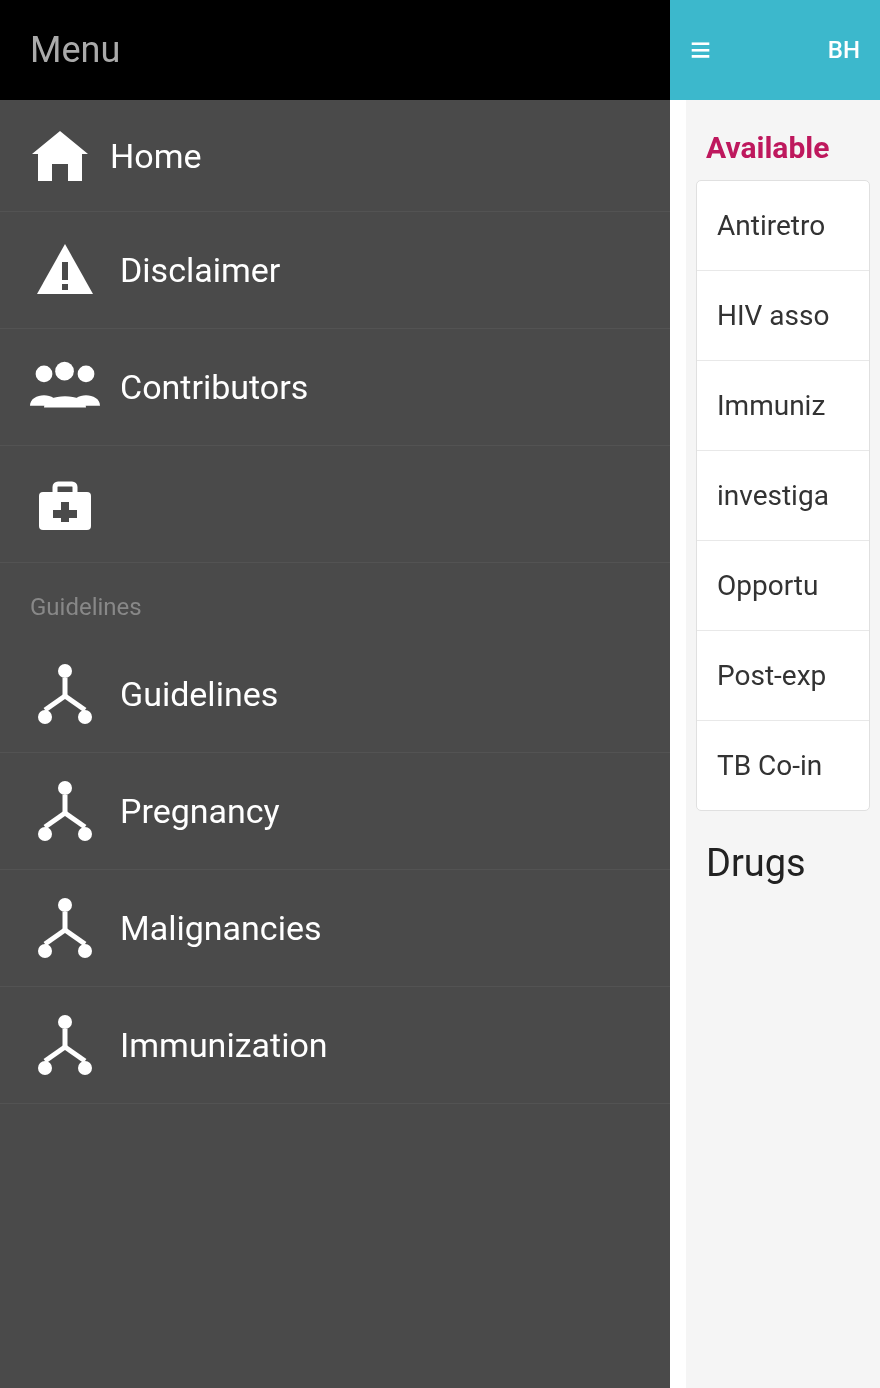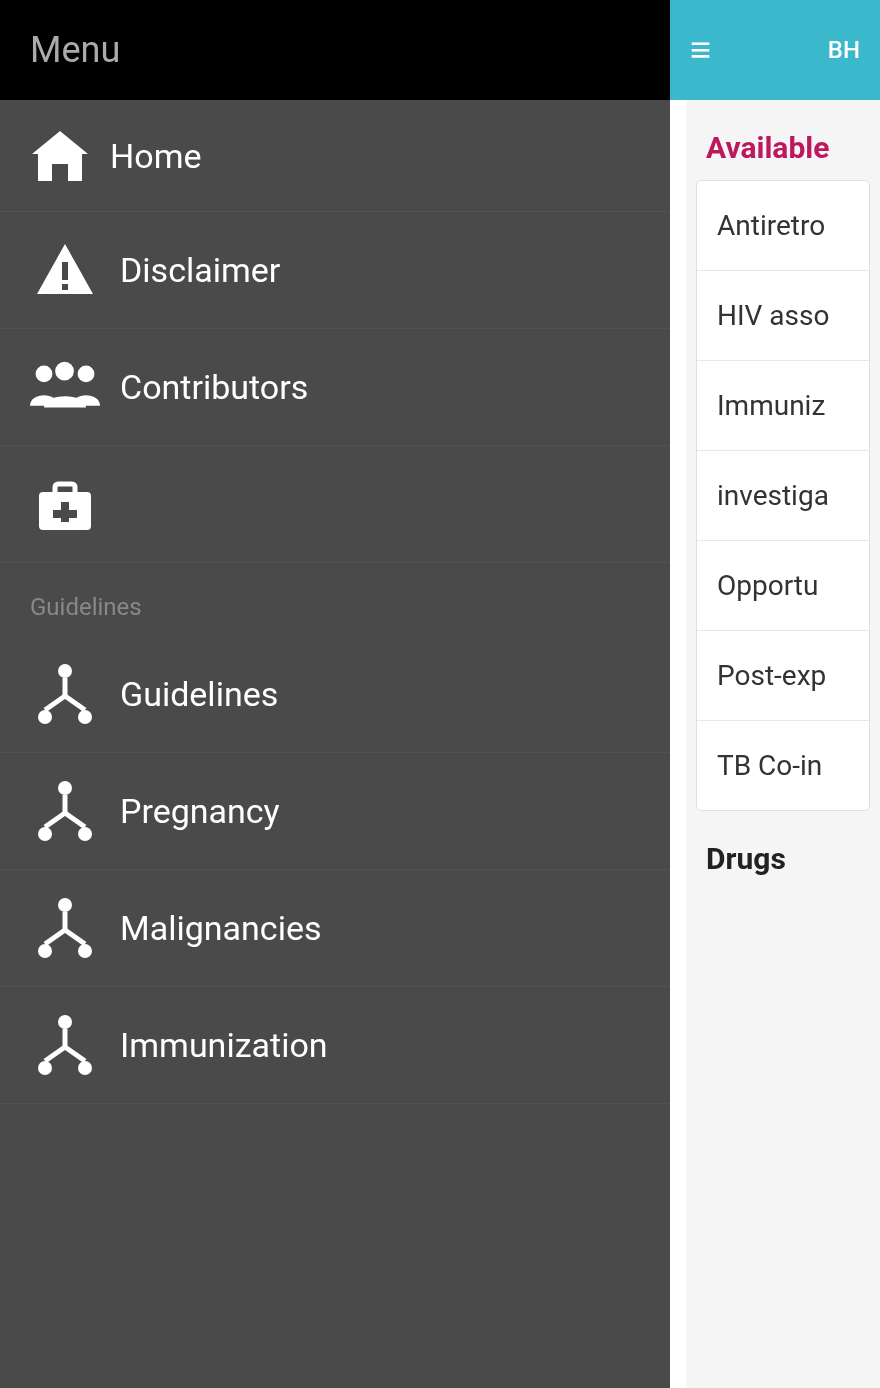--- a/index.html
+++ b/index.html
@@ -171,22 +171,22 @@
       overflow: hidden;
       white-space: nowrap;
       text-overflow: ellipsis;
     }
 
     .right-list-item:last-child {
       border-bottom: none;
     }
 
     .right-drugs-title {
-      font-size: 30px;
-      font-weight: 700;
+      font-size: 38px;
+      font-weight: 400;
       color: #222;
       padding: 10px 20px 15px;
     }
   </style>
 </head>
 <body>
 
 <div class="header">
   <div class="header-left">
     <span class="header-menu-title">Menu</span>

